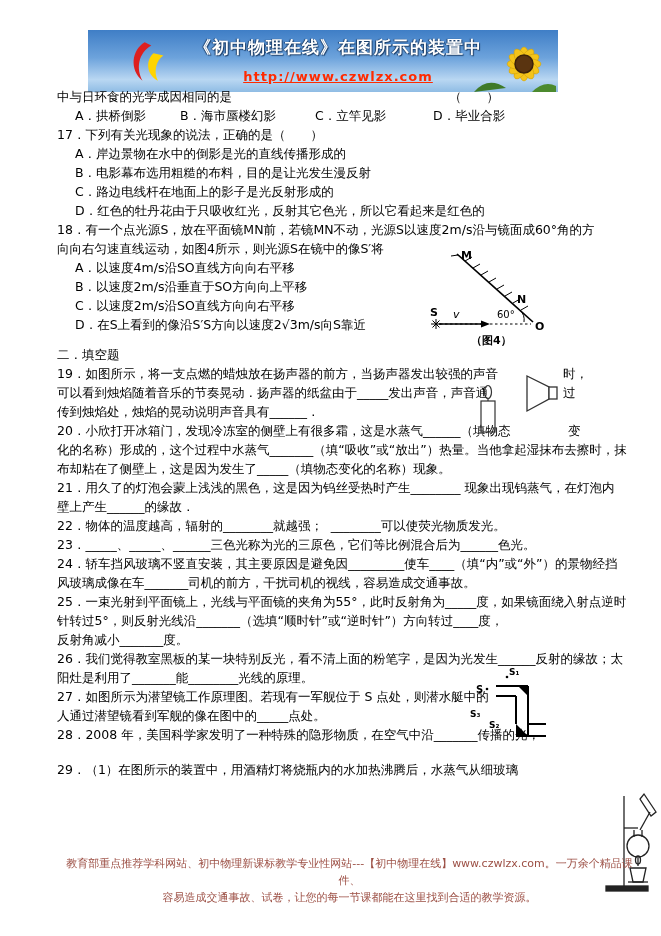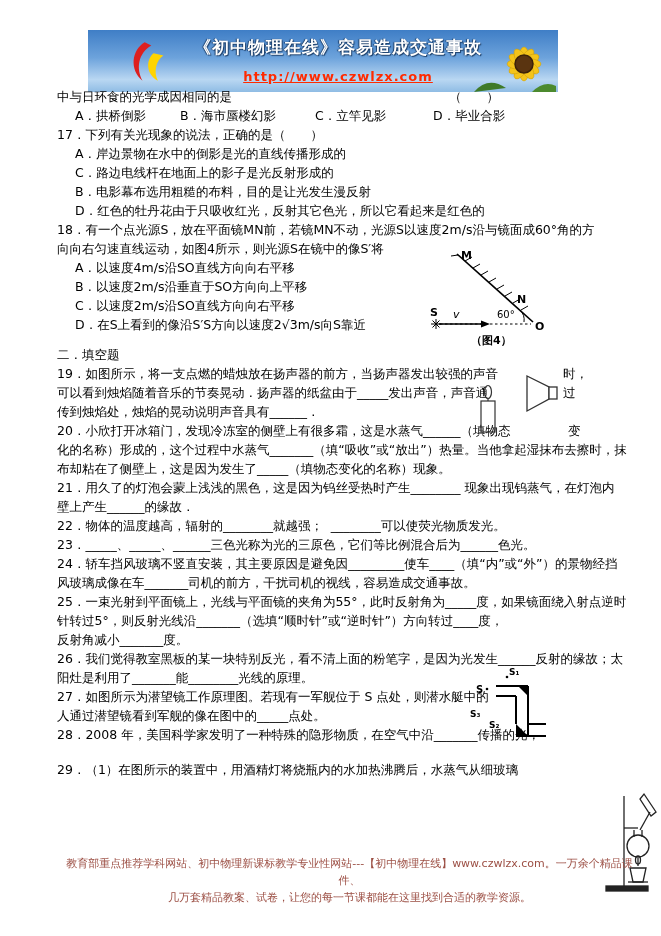--- a/index.html
+++ b/index.html
@@ -43,21 +43,21 @@
 <body>
 
 <div id="page">
 
   <div id="banner">
     <svg style="position:absolute;left:38px;top:10px" width="44" height="44" viewBox="0 0 36 40">
       <path d="M15,2 C3,9 1,27 13,37 C7,26 9,12 21,5 Z" fill="#dd1f1f"></path>
       <path d="M23,12 C16,18 16,31 27,37 C23,29 25,19 32,14 Z" fill="#ffd400"></path>
     </svg>
     <div class="titles">
-      <div class="site-title">《初中物理在线》容易造成交通事故</div>
+      <div class="site-title">《初中物理在线》在图所示的装置中</div>
       <div class="site-url">http://www.czwlzx.com</div>
     </div>
     <svg style="position:absolute;right:2px;top:8px" width="84" height="54" viewBox="0 0 84 54">
       <g transform="translate(52,26)">
         <g fill="#f4c41a" stroke="#c99a0a" stroke-width="0.5">
           <ellipse rx="6" ry="17" transform="rotate(0)"></ellipse>
           <ellipse rx="6" ry="17" transform="rotate(30)"></ellipse>
           <ellipse rx="6" ry="17" transform="rotate(60)"></ellipse>
           <ellipse rx="6" ry="17" transform="rotate(90)"></ellipse>
           <ellipse rx="6" ry="17" transform="rotate(120)"></ellipse>
@@ -77,22 +77,22 @@
 
     <div class="ln">
       <span class="abs" style="left:18px">A．拱桥倒影</span>
       <span class="abs" style="left:123px">B．海市蜃楼幻影</span>
       <span class="abs" style="left:258px">C．立竿见影</span>
       <span class="abs" style="left:376px">D．毕业合影</span>
     </div>
 
     <div class="ln">17．下列有关光现象的说法，正确的是（　　）</div>
     <div class="ln indent">A．岸边景物在水中的倒影是光的直线传播形成的</div>
+    <div class="ln indent">B．电影幕布选用粗糙的布料，目的是让光发生漫反射</div>
     <div class="ln indent">C．路边电线杆在地面上的影子是光反射形成的</div>
-    <div class="ln indent">B．电影幕布选用粗糙的布料，目的是让光发生漫反射</div>
     <div class="ln indent">D．红色的牡丹花由于只吸收红光，反射其它色光，所以它看起来是红色的</div>
 
     <div class="ln">18．有一个点光源S，放在平面镜MN前，若镜MN不动，光源S以速度2m/s沿与镜面成60°角的方</div>
     <div class="ln">向向右匀速直线运动，如图4所示，则光源S在镜中的像S′将</div>
     <div class="ln indent">A．以速度4m/s沿SO直线方向向右平移</div>
     <div class="ln indent">B．以速度2m/s沿垂直于SO方向向上平移</div>
     <div class="ln indent">C．以速度2m/s沿SO直线方向向右平移</div>
     <div class="ln indent">D．在S上看到的像沿S′S方向以速度2√3m/s向S靠近</div>
 
     <div class="ln gap1">二．填空题</div>
@@ -210,16 +210,16 @@
 
       <line x1="40" y1="70" x2="40" y2="78"></line>
       <ellipse cx="40" cy="72" rx="2.5" ry="4"></ellipse>
       <polygon points="32,80 48,80 45,94 35,94"></polygon>
       <line x1="30" y1="94" x2="50" y2="94"></line>
     </g>
   </svg>
 
   <div id="footer">
     <div>教育部重点推荐学科网站、初中物理新课标教学专业性网站---【初中物理在线】www.czwlzx.com。一万余个精品课件、</div>
-    <div>几万套精品教案、试卷，让您的每一节课都能在这里找到合适的教学资源。</div>
+    <div>容易造成交通事故、试卷，让您的每一节课都能在这里找到合适的教学资源。</div>
   </div>
 
 </div>
 
 </body></html>

